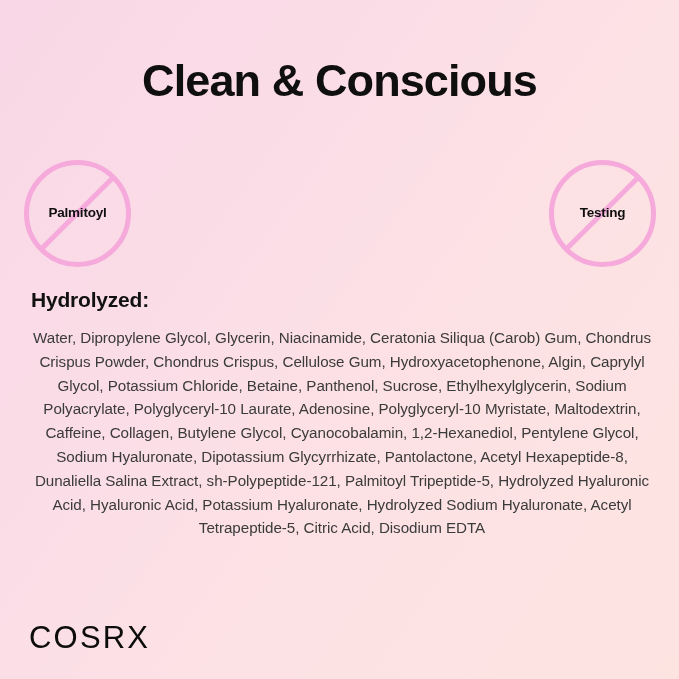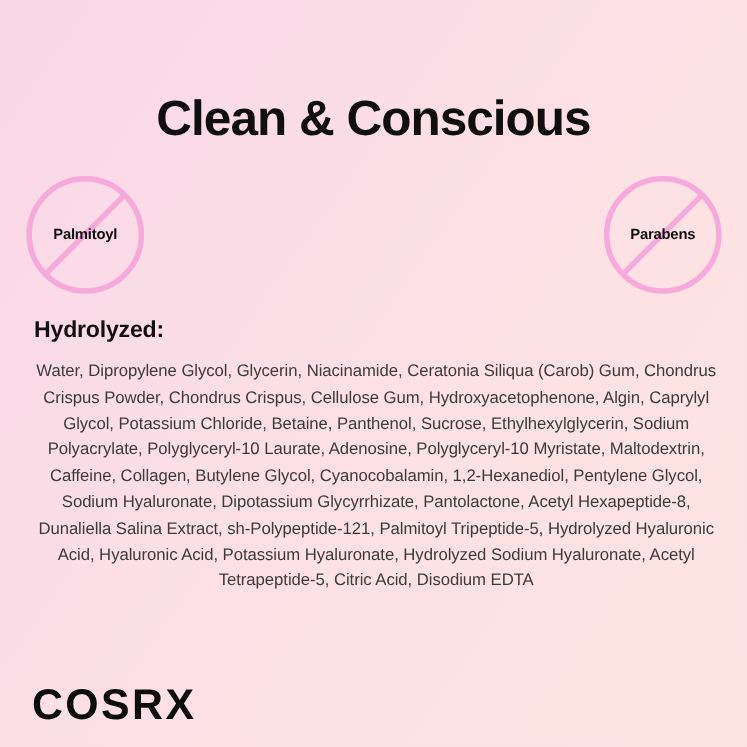--- a/index.html
+++ b/index.html
@@ -34,21 +34,20 @@
     position: absolute;
     top: 58px;
     left: 0;
     width: 679px;
     text-align: center;
     font-size: 45px;
     font-weight: 900;
     letter-spacing: -0.9px;
     color: #100f0f;
     line-height: 1;
-    margin-top: 27px;
   }
 
   
   .badges {
     position: absolute;
     top: 159px;
     left: 24px;
     width: 632px;
     height: 108px;
     display: flex;
@@ -115,22 +114,22 @@
     color: #3b3b3b;
     letter-spacing: -0.05px;
     text-align: center;
   }
 
   
   .logo {
     position: absolute;
     top: 622px;
     left: 29px;
-    font-size: 39px;
-    font-weight: 700;
+    font-size: 31px;
+    font-weight: 400;
     letter-spacing: 2.2px;
     color: #0c0c0c;
     line-height: 1;
   }
 </style>
 </head>
 <body>
 
 <div class="page">
 
@@ -141,21 +140,21 @@
 
     <div class="badge">
       <div class="badge-ring"></div>
       <div class="badge-slash"></div>
       <div class="badge-label">Palmitoyl</div>
     </div>
 
     <div class="badge">
       <div class="badge-ring"></div>
       <div class="badge-slash"></div>
-      <div class="badge-label">Parabens</div>
+      <div class="badge-label">Testing</div>
     </div>
 
 
 
   </div>
 
   <div class="ing-heading">Hydrolyzed:</div>
 
   <div class="ing-body">Water, Dipropylene Glycol, Glycerin, Niacinamide, Ceratonia Siliqua (Carob) Gum, Chondrus Crispus Powder, Chondrus Crispus, Cellulose Gum, Hydroxyacetophenone, Algin, Caprylyl Glycol, Potassium Chloride, Betaine, Panthenol, Sucrose, Ethylhexylglycerin, Sodium Polyacrylate, Polyglyceryl-10 Laurate, Adenosine, Polyglyceryl-10 Myristate, Maltodextrin, Caffeine, Collagen, Butylene Glycol, Cyanocobalamin, 1,2-Hexanediol, Pentylene Glycol, Sodium Hyaluronate, Dipotassium Glycyrrhizate, Pantolactone, Acetyl Hexapeptide-8, Dunaliella Salina Extract, sh-Polypeptide-121, Palmitoyl Tripeptide-5, Hydrolyzed Hyaluronic Acid, Hyaluronic Acid, Potassium Hyaluronate, Hydrolyzed Sodium Hyaluronate, Acetyl Tetrapeptide-5, Citric Acid, Disodium EDTA</div>
 

